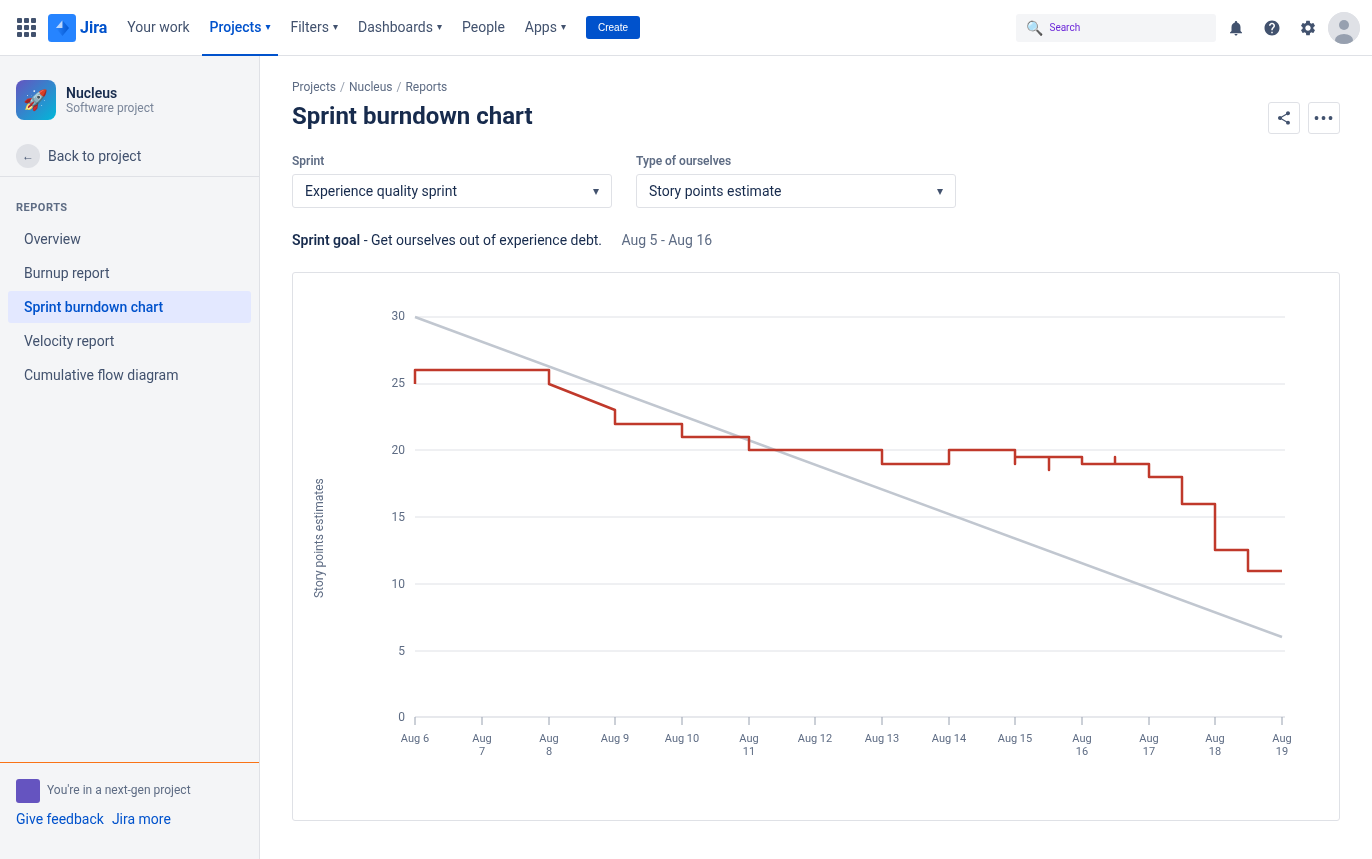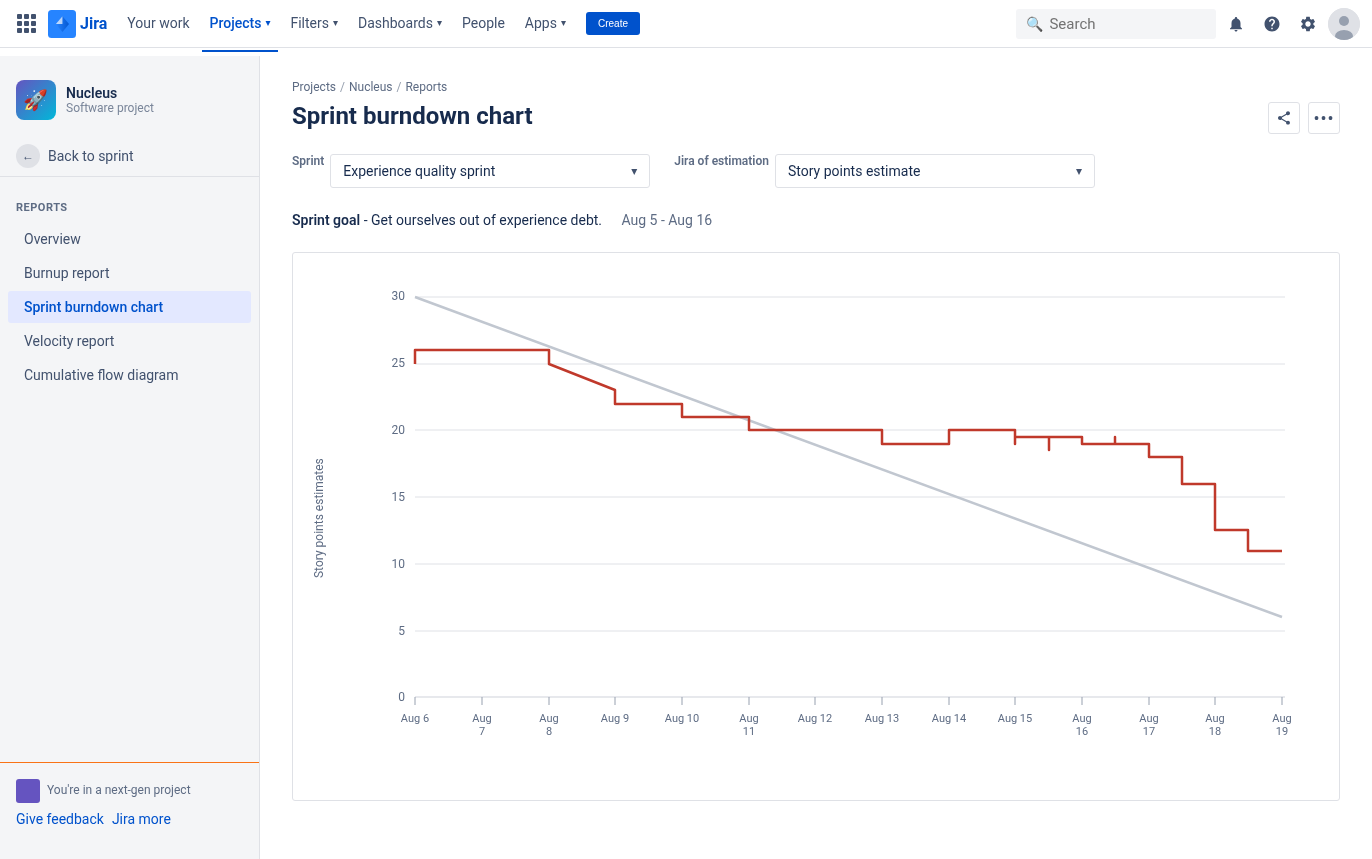--- a/index.html
+++ b/index.html
@@ -1,36 +1,36 @@
 <!DOCTYPE html>
 <html><head>
   <meta charset="utf-8">
   <style>
     * { box-sizing: border-box; margin: 0; padding: 0; }
     body { font-family: -apple-system, BlinkMacSystemFont, 'Segoe UI', Roboto, sans-serif; font-size: 14px; color: #172b4d; background: #fff; }
 
     
     .topnav {
-      display: flex; align-items: center; height: 48px; background: #fff;
+      display: flex; align-items: center; height: 56px; background: #fff;
       border-bottom: 1px solid #dfe1e6; padding: 0 12px; gap: 4px; position: fixed; top: 0; left: 0; right: 0; z-index: 100;
     }
     .topnav-grid { display: flex; align-items: center; gap: 2px; margin-right: 4px; }
     .grid-icon { width: 28px; height: 28px; display: flex; align-items: center; justify-content: center; cursor: pointer; border-radius: 3px; }
     .grid-dots { display: grid; grid-template-columns: repeat(3,5px); gap: 2px; }
     .grid-dots span { width: 5px; height: 5px; background: #42526e; border-radius: 1px; display: block; }
     .jira-logo { display: flex; align-items: center; gap: 4px; margin-right: 8px; text-decoration: none; }
     .jira-logo-icon { width: 28px; height: 28px; }
     .nav-item { padding: 0 8px; height: 56px; display: flex; align-items: center; gap: 4px; cursor: pointer; color: #42526e; font-size: 14px; font-weight: 400; border-bottom: 2px solid transparent; text-decoration: none; white-space: nowrap; }
     .nav-item.active { color: #0052cc; border-bottom-color: #0052cc; font-weight: 500; }
     .nav-chevron { font-size: 10px; }
     .nav-spacer { flex: 1; }
     .create-btn { background: #0052cc; color: #fff; border: none; padding: 6px 12px; border-radius: 3px; cursor: pointer; font-size: 10px; font-weight: 500; margin: 0 8px; }
     .search-box { display: flex; align-items: center; background: #f4f5f7; border: 2px solid transparent; border-radius: 3px; padding: 4px 8px; gap: 6px; min-width: 200px; cursor: text; }
     .search-icon-el { color: #7a869a; font-size: 14px; }
-    .search-text { color: #737373; font-size: 15px; }
+    .search-text { color: #6d28d9; font-size: 10px; }
     .nav-icon-btn { width: 32px; height: 32px; display: flex; align-items: center; justify-content: center; border-radius: 50%; cursor: pointer; color: #42526e; font-size: 16px; border: none; background: none; }
     .avatar { width: 32px; height: 32px; border-radius: 50%; background: #dfe1e6; cursor: pointer; overflow: hidden; }
 
     
     .layout { display: flex; margin-top: 56px; min-height: calc(100vh - 56px); }
 
     
     .sidebar { width: 260px; min-width: 260px; background: #f4f5f7; border-right: 1px solid #dfe1e6; display: flex; flex-direction: column; padding: 16px 0; }
     .project-header { display: flex; align-items: center; gap: 10px; padding: 8px 16px 16px; }
     .project-icon { width: 40px; height: 40px; border-radius: 8px; background: linear-gradient(135deg, #6554c0, #00b8d9); display: flex; align-items: center; justify-content: center; font-size: 20px; }
@@ -53,21 +53,21 @@
     .breadcrumb { display: flex; align-items: center; gap: 4px; font-size: 12px; color: #5e6c84; margin-bottom: 8px; }
     .breadcrumb-sep { color: #97a0af; }
     .breadcrumb-link { color: #5e6c84; cursor: pointer; }
     .page-title { font-size: 24px; font-weight: 700; color: #172b4d; margin-bottom: 24px; }
     .page-header { display: flex; align-items: flex-start; justify-content: space-between; }
     .header-actions { display: flex; gap: 8px; align-items: center; }
     .icon-btn { width: 32px; height: 32px; border-radius: 3px; border: 1px solid #dfe1e6; background: #fff; display: flex; align-items: center; justify-content: center; cursor: pointer; color: #42526e; }
 
     
     .filters-row { display: flex; gap: 24px; margin-bottom: 24px; align-items: flex-end; }
-    .filter-group { display: flex; flex-direction: row; gap: 6px; }
+    .filter-group { display: flex; flex-direction: column; gap: 6px; }
     .filter-label { font-size: 12px; font-weight: 600; color: #5e6c84; }
     .filter-select { display: flex; align-items: center; justify-content: space-between; border: 1px solid #dfe1e6; border-radius: 3px; padding: 8px 12px; min-width: 320px; background: #fff; cursor: pointer; font-size: 14px; color: #172b4d; gap: 16px; }
     .select-chevron { color: #42526e; font-size: 12px; }
 
     
     .sprint-goal { font-size: 14px; color: #172b4d; margin-bottom: 24px; }
     .sprint-goal strong { font-weight: 600; }
     .sprint-dates { color: #5e6c84; margin-left: 16px; }
 
     
@@ -176,21 +176,21 @@
     <div class="project-header">
       <div class="project-icon">🚀</div>
       <div class="project-info">
         <span class="project-name">Nucleus</span>
         <span class="project-type">Software project</span>
       </div>
     </div>
 
     <div class="back-to-project">
       <div class="back-icon">←</div>
-      <span>Back to sprint</span>
+      <span>Back to project</span>
     </div>
 
     <div class="sidebar-section-title">Reports</div>
 
     <div class="sidebar-item">
       <span>Overview</span>
     </div>
     <div class="sidebar-item">
       <span>Burnup report</span>
     </div>
@@ -242,21 +242,21 @@
 
     <div class="filters-row">
       <div class="filter-group">
         <label class="filter-label">Sprint</label>
         <div class="filter-select">
           <span>Experience quality sprint</span>
           <span class="select-chevron">▾</span>
         </div>
       </div>
       <div class="filter-group">
-        <label class="filter-label">Jira of estimation</label>
+        <label class="filter-label">Type of ourselves</label>
         <div class="filter-select">
           <span>Story points estimate</span>
           <span class="select-chevron">▾</span>
         </div>
       </div>
     </div>
 
     <div class="sprint-goal">
       <strong>Sprint goal</strong>
       <span>- Get ourselves out of experience debt.</span>

